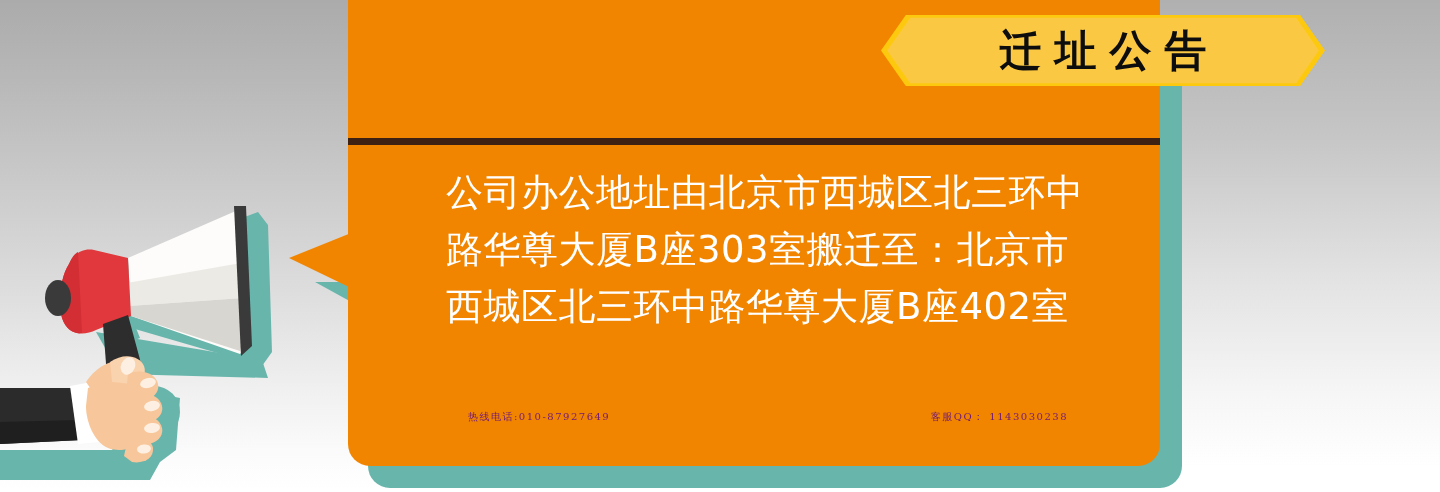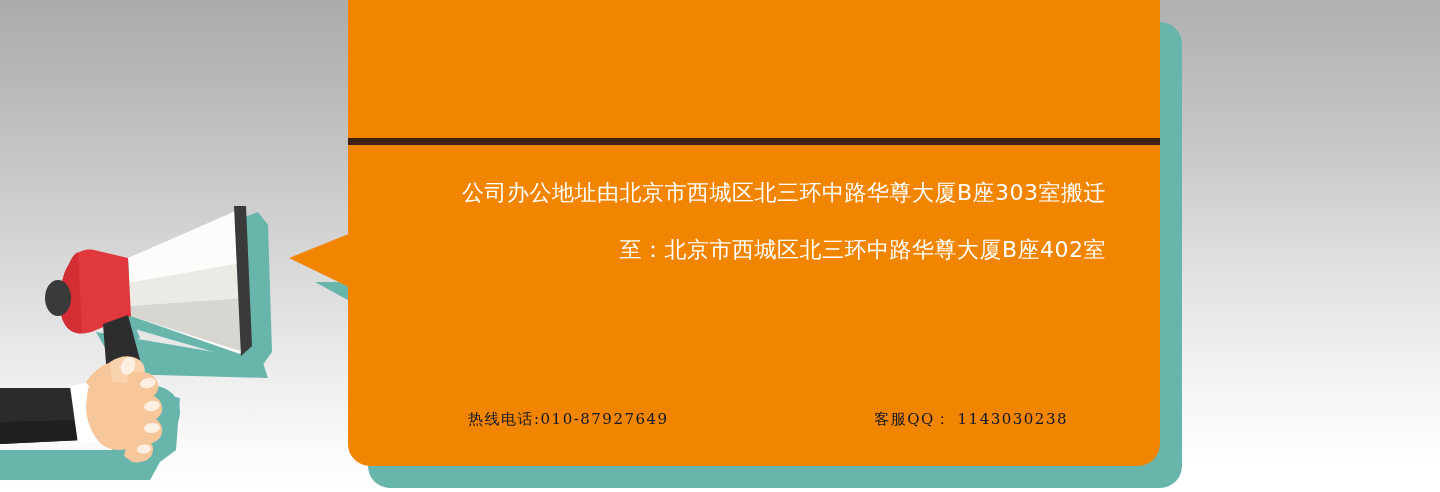--- a/index.html
+++ b/index.html
@@ -115,36 +115,36 @@
     width: 812px; height: 7px;
     background: #3d2213;
   }
 
   
   #body-text {
     position: absolute;
     left: 98px; top: 186px;
     width: 660px;
     color: #ffffff;
-    font-size: 22px;
+    font-size: 37px;
     line-height: 57px;
     letter-spacing: 0.5px;
     font-family: "DejaVu Sans", "Liberation Sans", sans-serif;
-    text-align: right;
+    text-align: left;
   }
 
   
   #footer {
     position: absolute;
     left: 120px; top: 432px;
     width: 600px;
     display: flex;
     justify-content: space-between;
-    color: #0f172a;
-    font-size: 15px;
+    color: #701a75;
+    font-size: 10px;
     letter-spacing: 1.5px;
     font-family: "DejaVu Serif", "Liberation Serif", serif;
     white-space: nowrap;
   }
   #footer .contact-hotline { margin-right: 80px; }
 </style>
 </head>
 <body>
 
 <div id="stage">
@@ -209,20 +209,25 @@
         <ellipse cx="152" cy="256" rx="8" ry="5" fill="#fdf0e2" transform="rotate(-10 152 256)"></ellipse>
         <ellipse cx="152" cy="278" rx="8" ry="5" fill="#fdf0e2" transform="rotate(-8 152 278)"></ellipse>
         <ellipse cx="144" cy="299" rx="7" ry="4.5" fill="#fdf0e2" transform="rotate(-6 144 299)"></ellipse>
         <ellipse cx="128" cy="216" rx="7" ry="9" fill="#fdf0e2" transform="rotate(24 128 216)"></ellipse>
       </g>
     </svg>
   </div>
 
   <div id="card">
 
+    <div id="banner">
+      <div class="hex-outer"></div>
+      <div class="hex-inner"></div>
+      <div id="title-text">迁址公告</div>
+    </div>
 
     <div id="divider"></div>
 
     <div id="body-text">公司办公地址由北京市西城区北三环中路华尊大厦B座303室搬迁至：北京市西城区北三环中路华尊大厦B座402室</div>
 
     <div id="footer">
       <span class="contact-hotline">热线电话:010-87927649</span>
       <span class="contact-qq">客服QQ： 1143030238</span>
     </div>
   </div>

